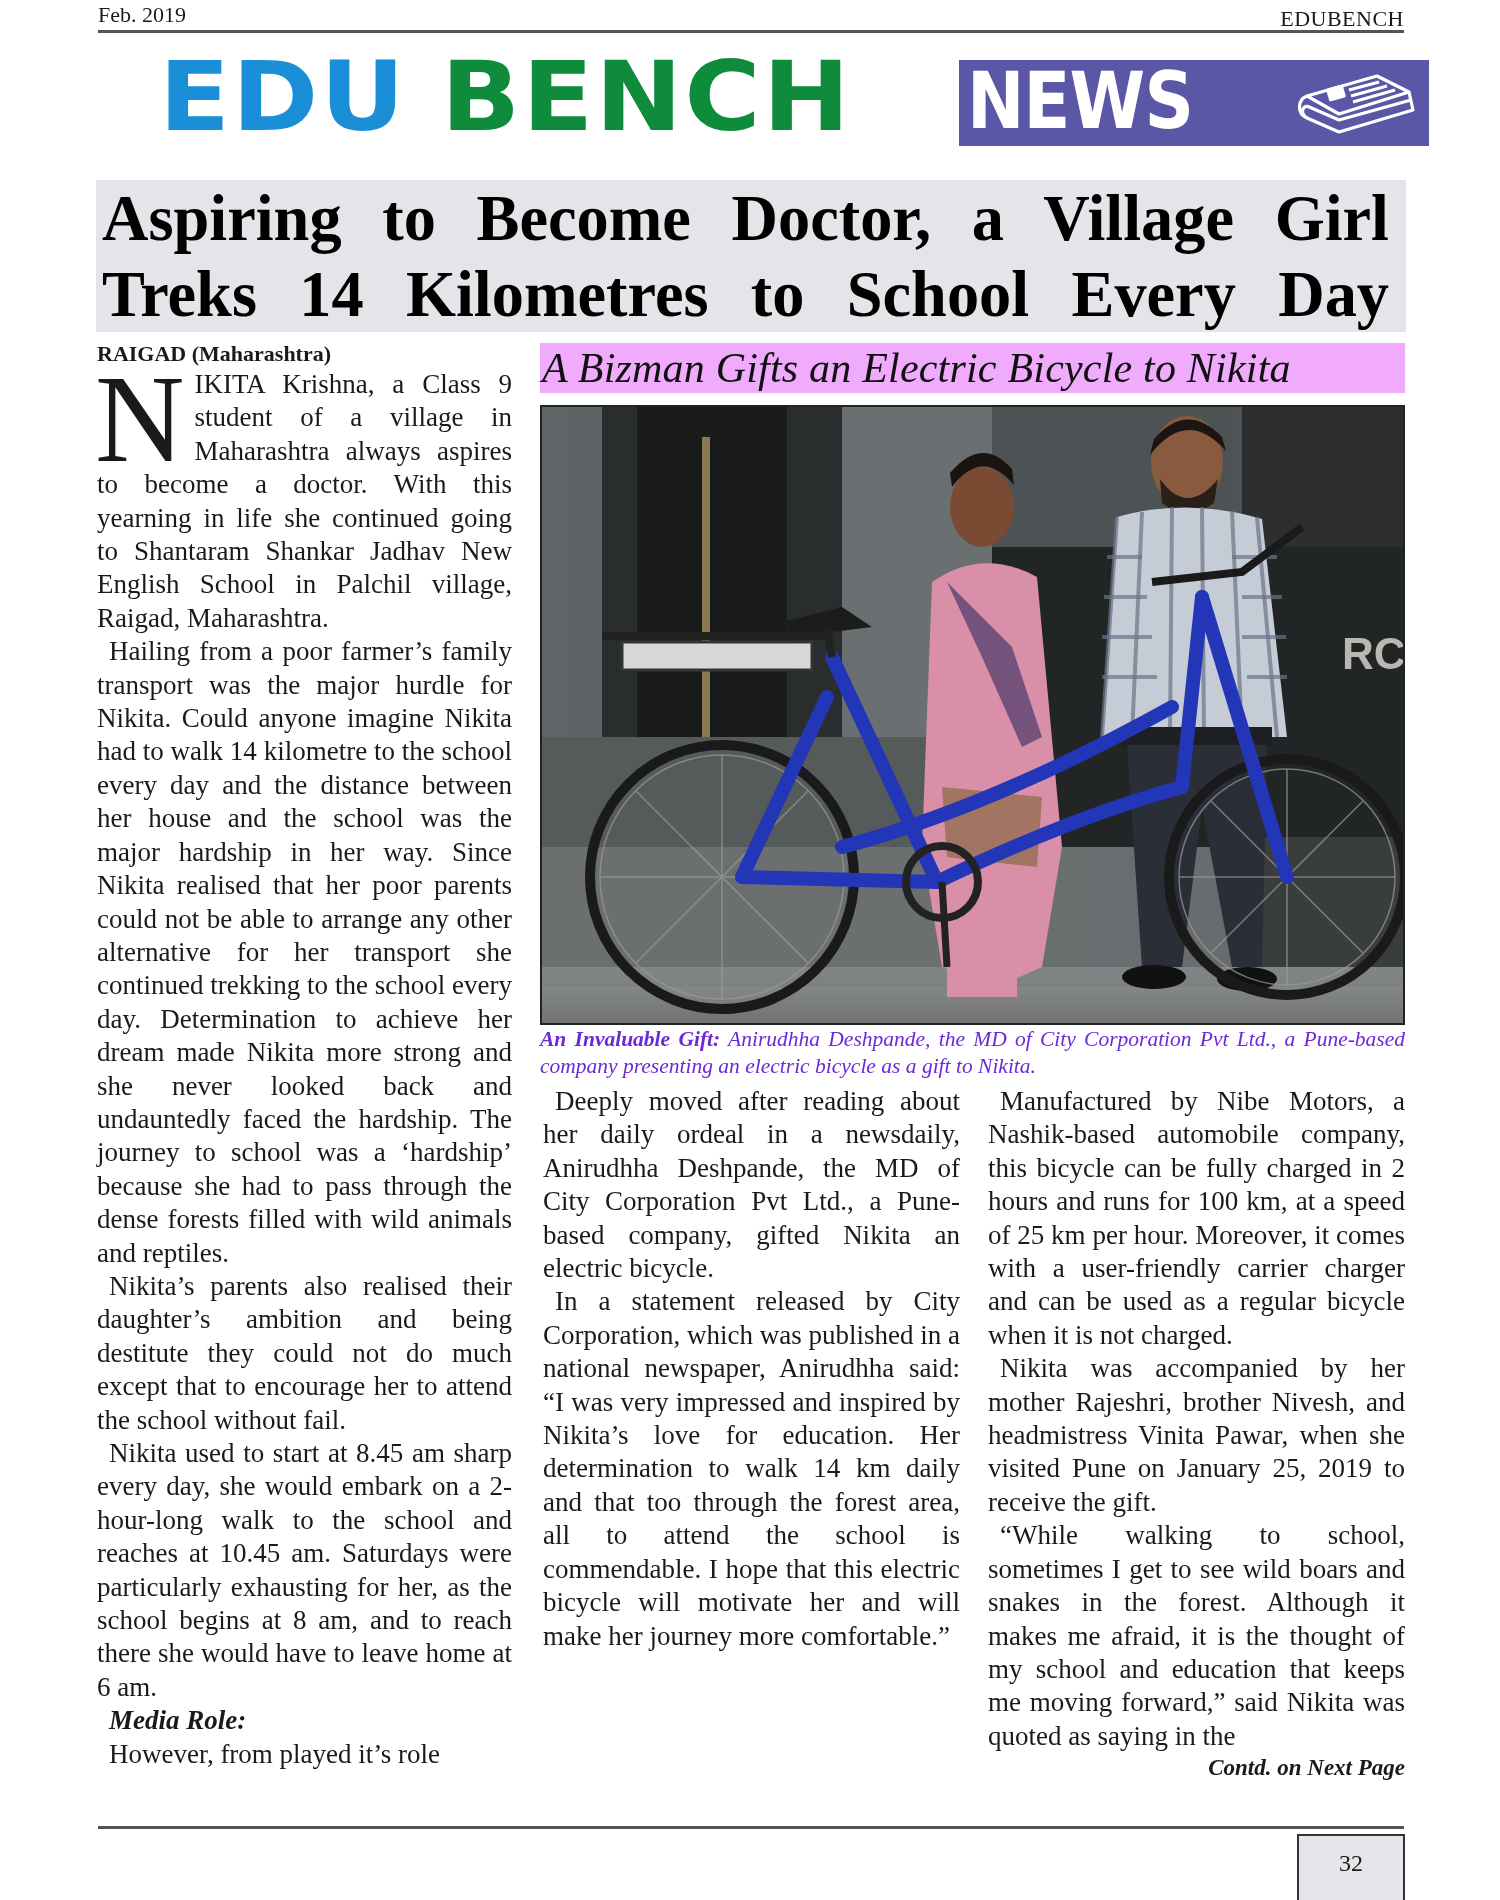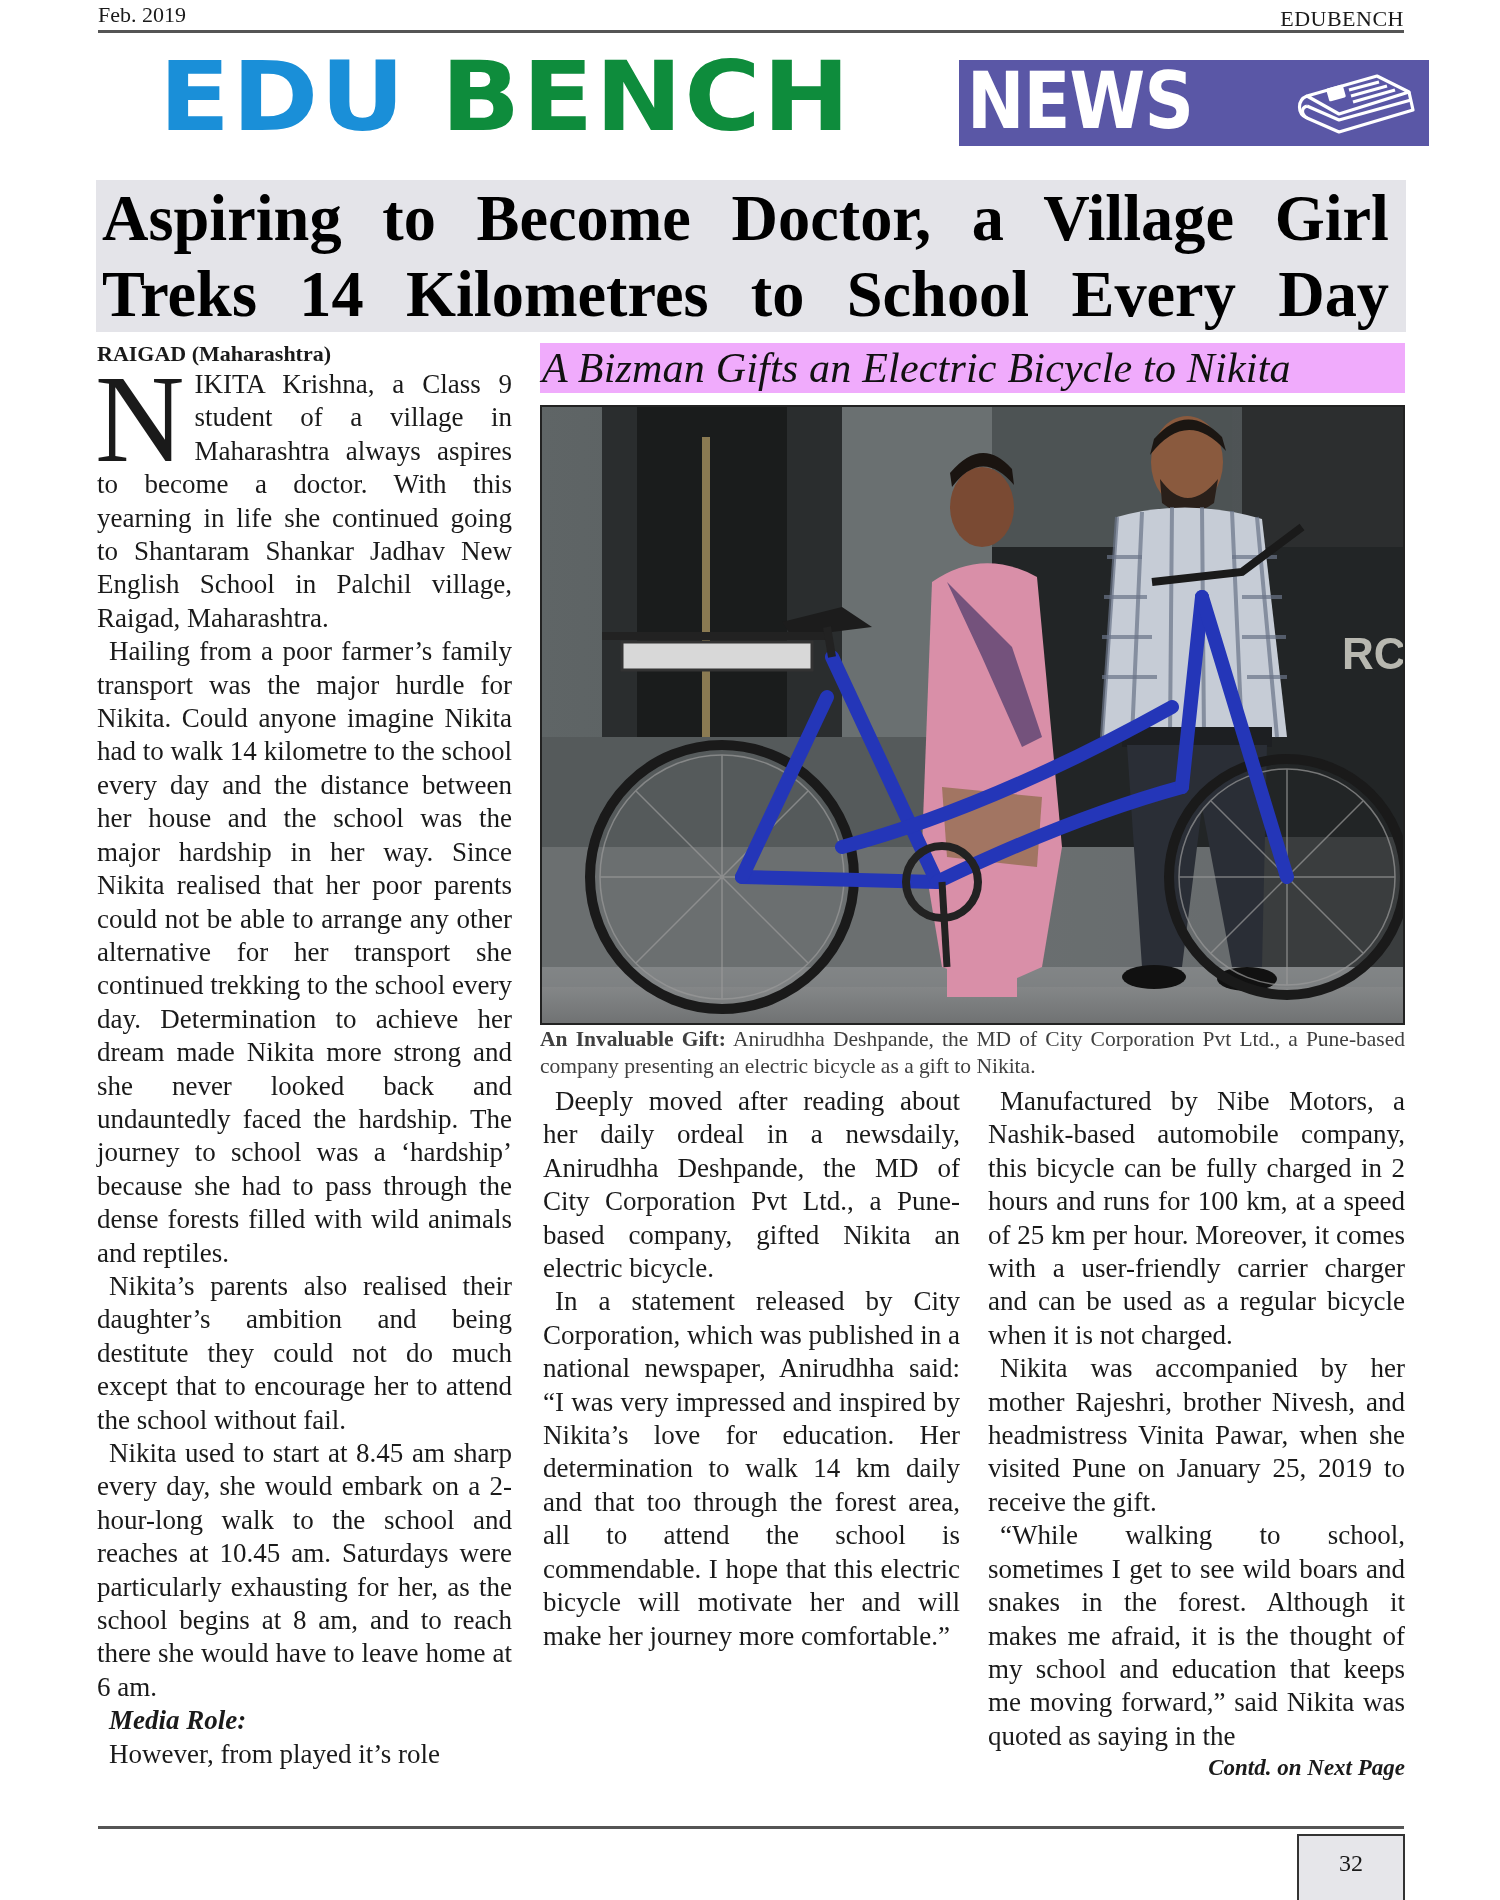--- a/index.html
+++ b/index.html
@@ -26,21 +26,21 @@
   .col p.noindent { text-indent: 0; }
   .col1 { left: 97px; top: 340px; width: 415px; }
   .dateline { font-weight: 700; font-size: 22px; line-height: 28px; text-indent: 0 !important; }
   .dropcap { float: left; font-size: 124px; line-height: 92px; margin: 6px 10px 0 -2px; font-family: "Liberation Serif", serif; }
   .subhead-inline { font-weight: 700; text-indent: 12px; font-style: italic; }
 
   .subhead-box { position: absolute; left: 540px; top: 343px; width: 865px; height: 50px; background: #f0abfc; }
   .subhead-box h2 { font-family: "Liberation Serif", serif; font-style: italic; font-weight: 400; font-size: 42px; line-height: 50px; padding-left: 2px; letter-spacing: 0.2px; color: #111; }
 
   .photo { position: absolute; left: 540px; top: 405px; width: 865px; height: 620px; border: 2px solid #222; overflow: hidden; background: #7b7f80; }
-  .caption { position: absolute; left: 540px; top: 1026px; width: 865px; font-family: "Liberation Serif", serif; font-size: 21.5px; line-height: 27px; text-align: justify; color: #404040; }
+  .caption { position: absolute; left: 540px; top: 1026px; width: 865px; font-family: "Liberation Serif", serif; font-style: italic; font-size: 21.5px; line-height: 27px; text-align: justify; color: #6d28d9; }
   .caption b { font-weight: 700; }
 
   .col2 { left: 543px; top: 1085px; width: 417px; }
   .col3 { left: 988px; top: 1085px; width: 417px; }
   .contd { font-weight: 700; font-style: italic; font-size: 23px; line-height: 30px; text-align: right; text-indent: 0 !important; }
 
   .bottom-rule { position: absolute; left: 98px; top: 1826px; width: 1306px; height: 3px; background: #555; }
   .page-num { position: absolute; left: 1297px; top: 1834px; width: 108px; height: 70px; background: #e6e6ea; border: 2px solid #333; font-size: 24px; text-align: center; line-height: 54px; }
 </style>
 </head>

